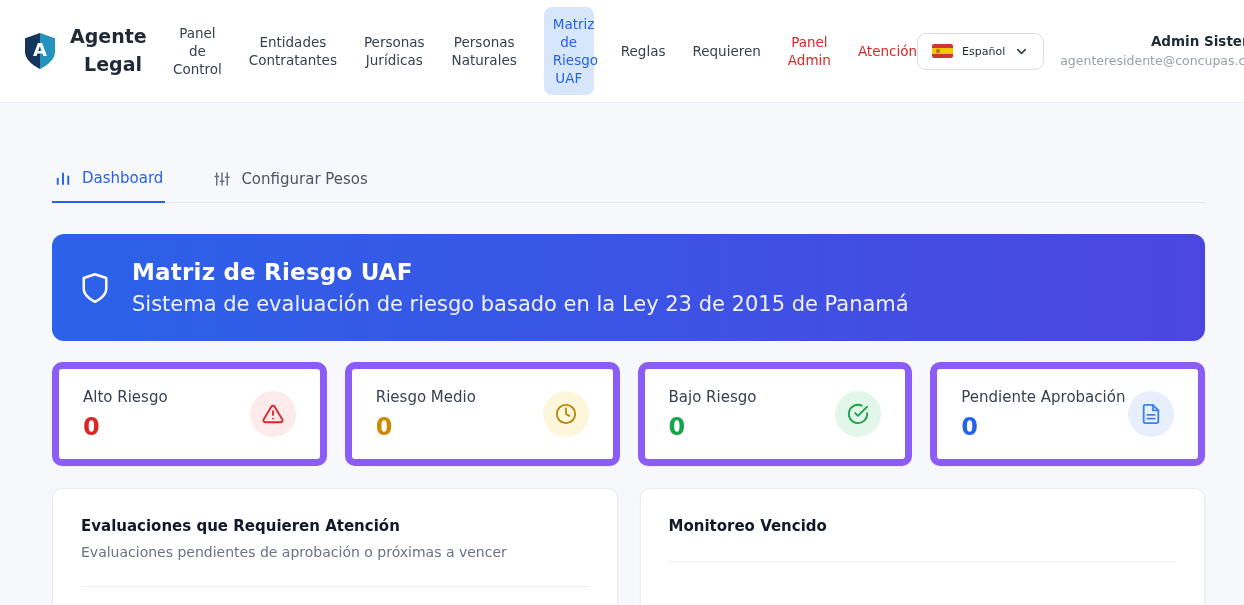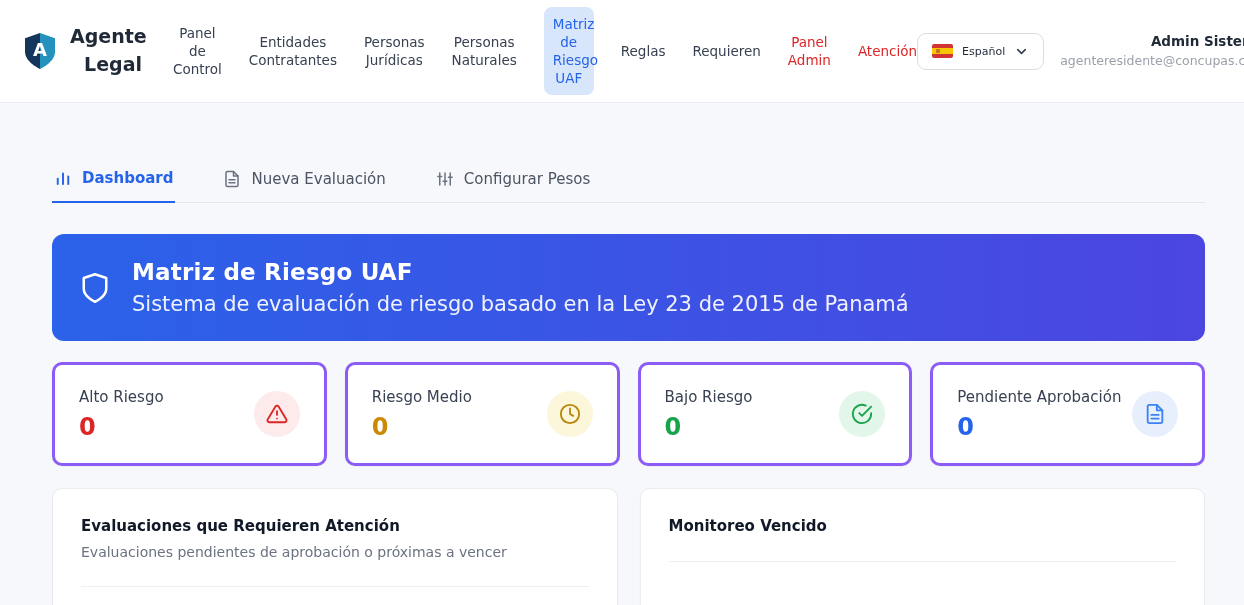--- a/index.html
+++ b/index.html
@@ -47,34 +47,34 @@
 
   
   .content { margin:0 39px 0 52px; }
 
   .tabs { margin-top:56px; border-bottom:1px solid #e5e7eb; display:flex; gap:46px; }
   .tab {
     display:flex; align-items:center; gap:10px; padding:10px 2px 14px;
     font-size:15px; color:#4b5563; cursor:pointer;
   }
   .tab svg { width:18px; height:18px; }
-  .tab.active { color:#2563eb; border-bottom:2px solid #2563eb; margin-bottom:-1px; font-weight:700; }
+  .tab.active { color:#2563eb; border-bottom:2px solid #2563eb; margin-bottom:-1px; font-weight:400; }
 
   .banner {
     margin-top:31px; height:107px; border-radius:12px;
     background:linear-gradient(90deg,#2b62e9 0%,#4b46e0 100%);
     display:flex; align-items:center; padding:0 28px; gap:22px; color:#fff;
   }
   .banner-shield { width:30px; height:34px; flex:0 0 auto; }
   .banner-title { font-size:23px; font-weight:bold; letter-spacing:.2px; }
   .banner-subtitle { font-size:21px; color:rgba(255,255,255,.92); margin-top:7px; }
 
   .stats { margin-top:21px; display:flex; gap:18px; }
   .stat-card {
-    flex:1; background:#fff; border:3px solid #8b5cf6; border-radius:10px;
+    flex:1; background:#fff; border:7px solid #8b5cf6; border-radius:10px;
     height:104px; padding:0 24px; display:flex; align-items:center; justify-content:space-between;
     box-shadow:0 1px 2px rgba(16,24,40,.04);
   }
   .stat-label { font-size:15px; color:#374151; margin-bottom:7px; }
   .stat-value { font-size:24px; font-weight:bold; }
   .stat-value.red { color:#dc2626; }
   .stat-value.amber { color:#ca8a04; }
   .stat-value.green { color:#16a34a; }
   .stat-value.blue { color:#2563eb; }
   .stat-icon { width:46px; height:46px; border-radius:50%; display:flex; align-items:center; justify-content:center; }
@@ -146,29 +146,20 @@
   <div class="tabs">
     <div class="tab active">
       <svg viewBox="0 0 24 24" fill="none" stroke="#2563eb" stroke-width="2.6" stroke-linecap="round">
         <line x1="5" y1="20" x2="5" y2="13"></line>
           <line x1="12" y1="20" x2="12" y2="6"></line>
           <line x1="19" y1="20" x2="19" y2="10"></line>
       </svg>
       <span>Dashboard</span>
     </div>
     <div class="tab">
-      <svg viewBox="0 0 24 24" fill="none" stroke="#6b7280" stroke-width="2" stroke-linecap="round" stroke-linejoin="round">
-        <path d="M14 2H6a2 2 0 0 0-2 2v16a2 2 0 0 0 2 2h12a2 2 0 0 0 2-2V8z"></path>
-          <polyline points="14 2 14 8 20 8"></polyline>
-          <line x1="16" y1="13" x2="8" y2="13"></line>
-          <line x1="16" y1="17" x2="8" y2="17"></line>
-      </svg>
-      <span>Nueva Evaluación</span>
-    </div>
-    <div class="tab">
       <svg viewBox="0 0 24 24" fill="none" stroke="#6b7280" stroke-width="2" stroke-linecap="round">
         <line x1="5" y1="4" x2="5" y2="20"></line>
           <line x1="12" y1="4" x2="12" y2="20"></line>
           <line x1="19" y1="4" x2="19" y2="20"></line>
         <line x1="2.5" y1="8.5" x2="7.5" y2="8.5"></line>
           <line x1="9.5" y1="15" x2="14.5" y2="15"></line>
           <line x1="16.5" y1="9.5" x2="21.5" y2="9.5"></line>
       </svg>
       <span>Configurar Pesos</span>
     </div>

